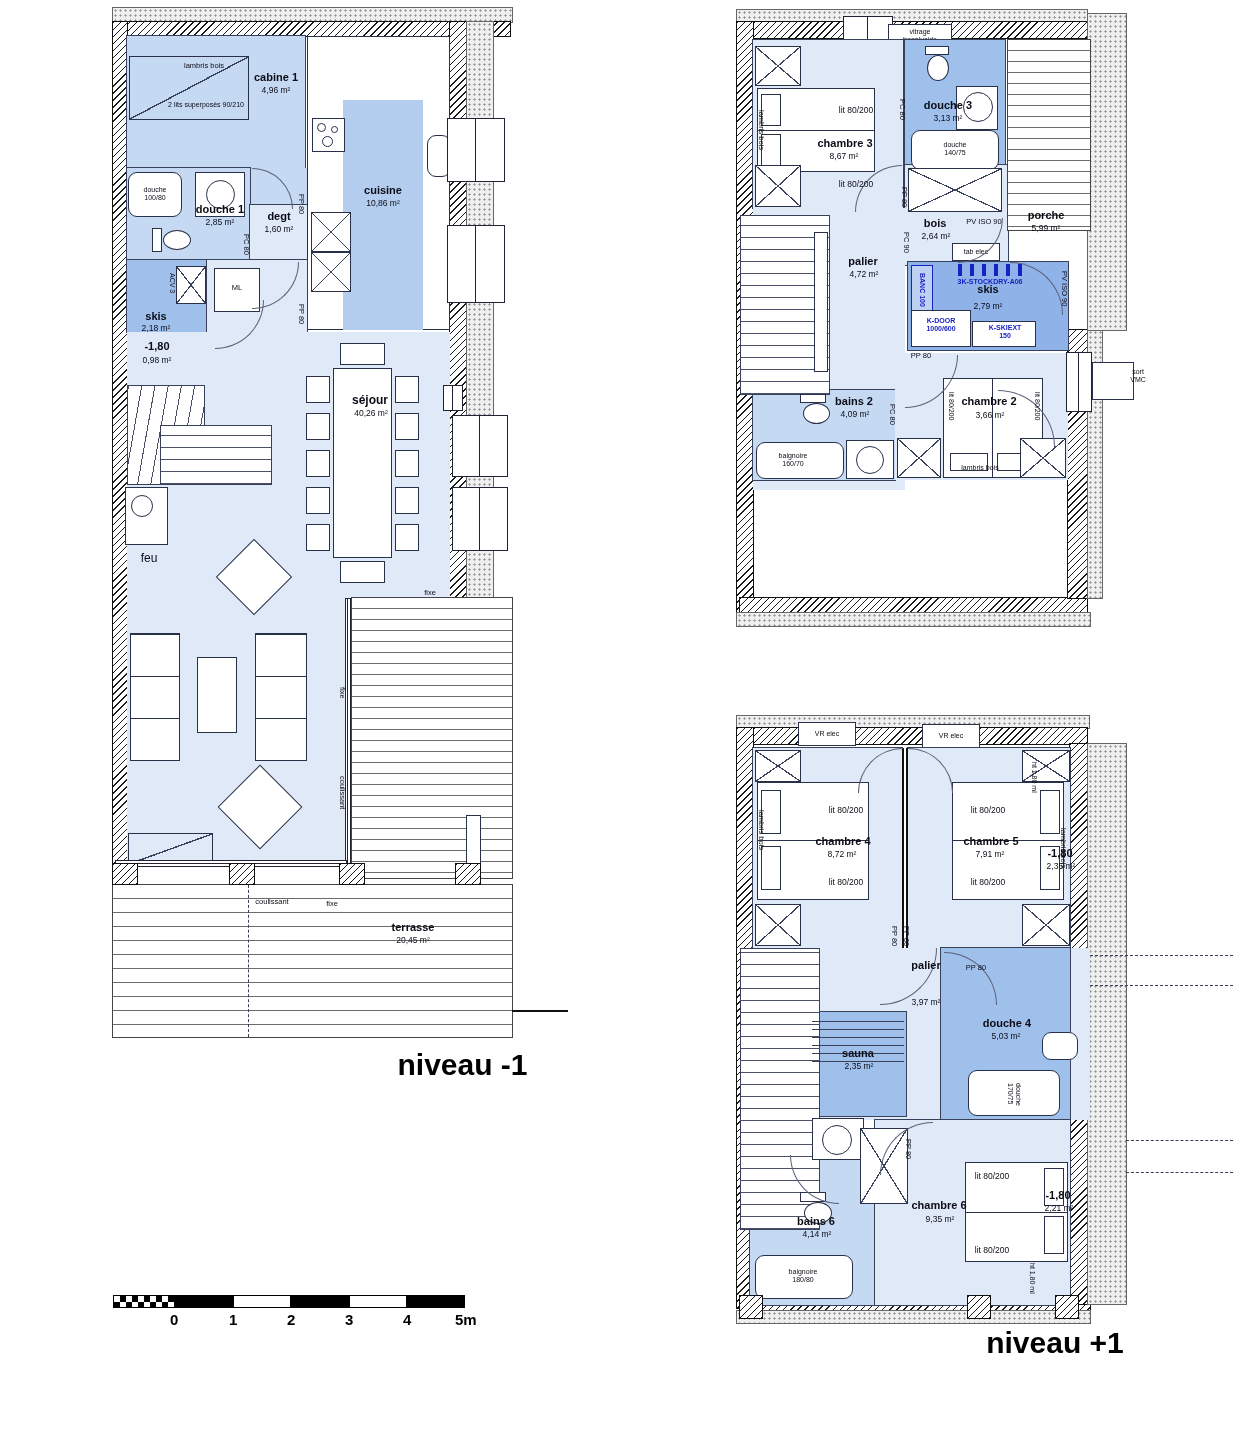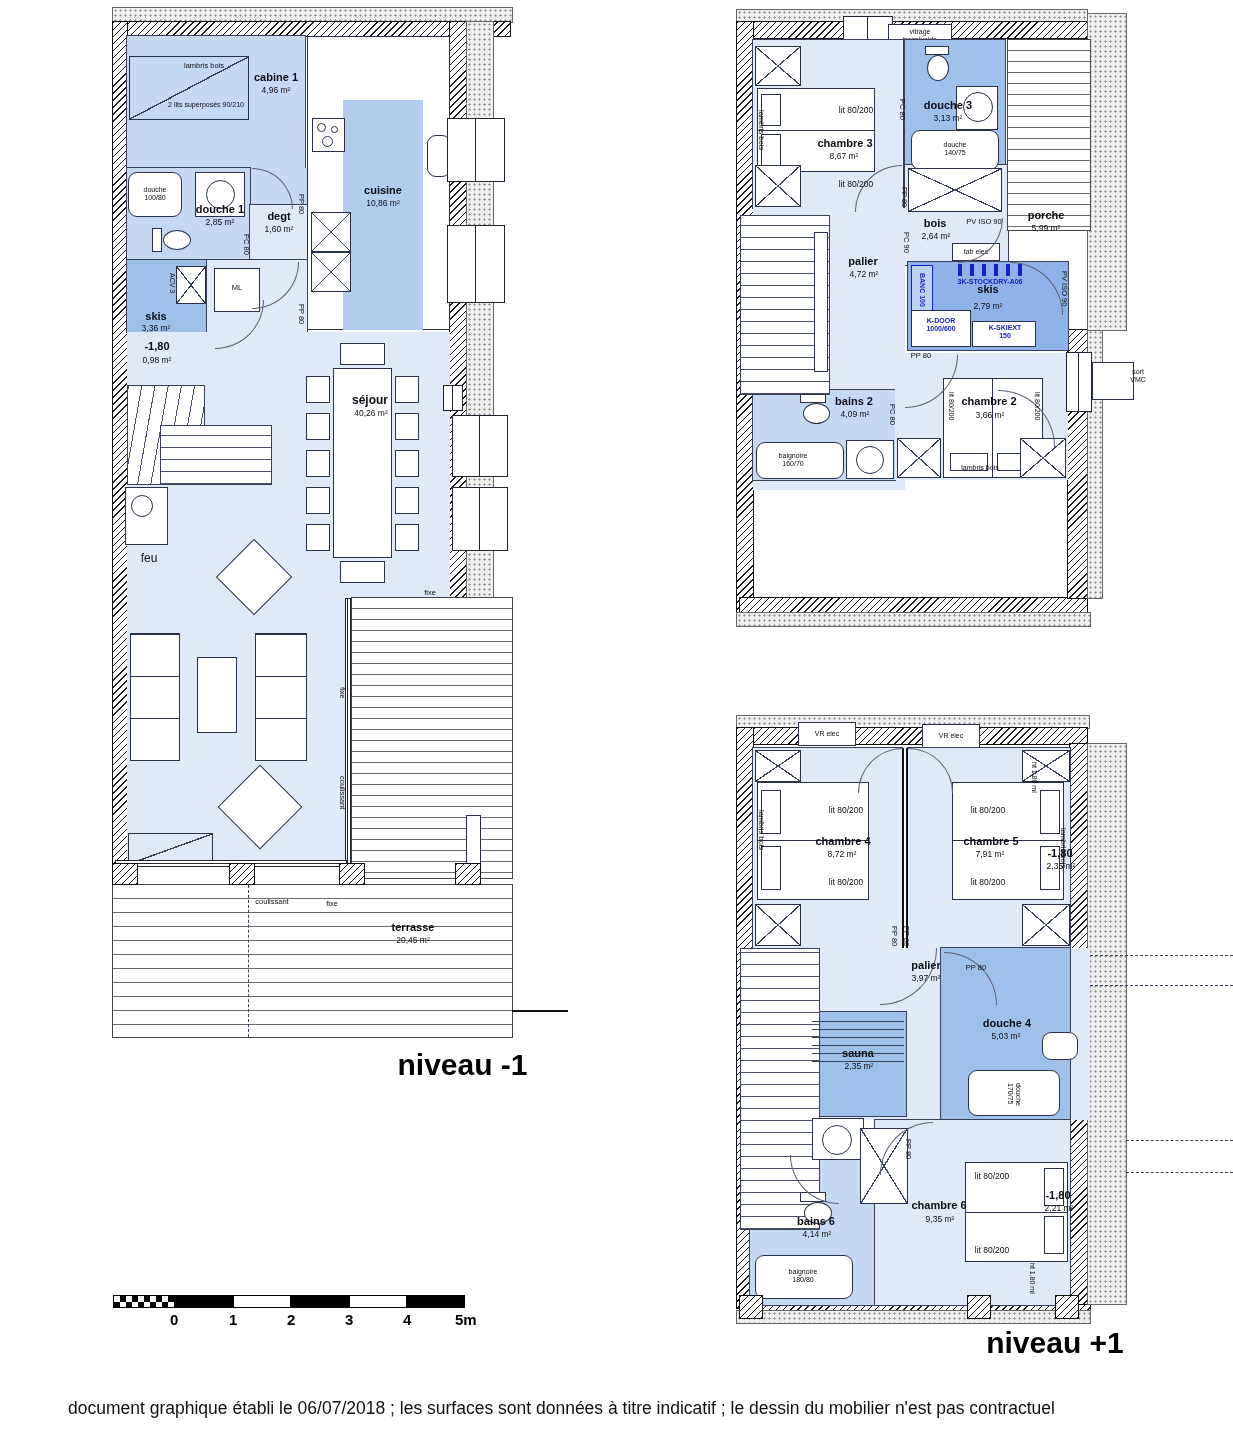--- a/index.html
+++ b/index.html
@@ -158,21 +158,21 @@
     <div class="a t n" style="left:260px;top:211px;width:38px">degt</div>
     <div class="a t ar" style="left:262px;top:225px;width:34px">1,60 m²</div>
     <div class="a t n" style="left:358px;top:185px;width:50px">cuisine</div>
     <div class="a t ar" style="left:362px;top:199px;width:42px">10,86 m²</div>
     <div class="a t sm v" style="left:295px;top:190px;width:10px;height:28px">PP 80</div>
     <div class="a t sm v" style="left:295px;top:300px;width:10px;height:28px">PP 80</div>
     <div class="a t sm v" style="left:240px;top:230px;width:10px;height:28px">PC 80</div>
     <div class="a t xs v" style="left:167px;top:268px;width:9px;height:30px">ACV 3</div>
     <div class="a t sm" style="left:224px;top:284px;width:26px">ML</div>
     <div class="a t n" style="left:138px;top:311px;width:36px">skis</div>
-    <div class="a t ar" style="left:138px;top:324px;width:36px">3,36 m²</div>
+    <div class="a t ar" style="left:138px;top:324px;width:36px">2,18 m²</div>
     <div class="a t n" style="left:136px;top:341px;width:42px">-1,80</div>
     <div class="a t ar" style="left:138px;top:356px;width:38px">0,98 m²</div>
     <div class="a t n" style="left:342px;top:394px;width:56px;font-size:12px">séjour</div>
     <div class="a t ar" style="left:348px;top:409px;width:46px">40,26 m²</div>
     <div class="a t n" style="left:130px;top:552px;width:38px;font-weight:400;font-size:12px">feu</div>
     <div class="a t sm" style="left:415px;top:589px;width:30px">fixe</div>
     <div class="a t sm v" style="left:336px;top:678px;width:10px;height:30px">fixe</div>
     <div class="a t sm v" style="left:336px;top:762px;width:10px;height:62px">coulissant</div>
     <div class="a t sm" style="left:242px;top:898px;width:60px">coulissant</div>
     <div class="a t sm" style="left:318px;top:900px;width:28px">fixe</div>
@@ -365,21 +365,21 @@
     <div class="a t sm v" style="left:756px;top:800px;width:9px;height:60px">lambris bois</div>
     <div class="a t ar" style="left:962px;top:806px;width:52px">lit 80/200</div>
     <div class="a t ar" style="left:962px;top:878px;width:52px">lit 80/200</div>
     <div class="a t n" style="left:958px;top:836px;width:66px">chambre 5</div>
     <div class="a t ar" style="left:968px;top:850px;width:44px">7,91 m²</div>
     <div class="a t n" style="left:1038px;top:848px;width:44px">-1,80</div>
     <div class="a t ar" style="left:1042px;top:862px;width:38px">2,35 m²</div>
     <div class="a t xs v" style="left:1028px;top:755px;width:10px;height:44px">ht 1,80 ml</div>
     <div class="a t sm v" style="left:1058px;top:818px;width:9px;height:60px">lambris bois</div>
     <div class="a t n" style="left:900px;top:960px;width:52px">palier</div>
-    <div class="a t ar" style="left:906px;top:974px;width:40px">3,97 m²</div>
+    <div class="a t ar" style="left:906px;top:998px;width:40px">3,97 m²</div>
     <div class="a t sm" style="left:960px;top:964px;width:32px">PP 80</div>
     <div class="a t sm v" style="left:888px;top:922px;width:10px;height:28px">PP 80</div>
     <div class="a t sm v" style="left:900px;top:922px;width:10px;height:28px">PP 80</div>
     <div class="a t n" style="left:836px;top:1048px;width:44px">sauna</div>
     <div class="a t ar" style="left:840px;top:1062px;width:38px">2,35 m²</div>
     <div class="a t n" style="left:974px;top:1018px;width:66px">douche 4</div>
     <div class="a t ar" style="left:984px;top:1032px;width:44px">5,03 m²</div>
     <div class="a t n" style="left:788px;top:1216px;width:56px">bains 6</div>
     <div class="a t ar" style="left:796px;top:1230px;width:42px">4,14 m²</div>
     <div class="a t n" style="left:904px;top:1200px;width:70px">chambre 6</div>
@@ -401,14 +401,13 @@
     <div class="a sb-w" style="left:236px;top:0;width:58px;height:13px"></div>
     <div class="a sb-b" style="left:294px;top:0;width:58px;height:13px"></div>
     <div class="a tick" style="left:57px;top:16px">0</div>
     <div class="a tick" style="left:116px;top:16px">1</div>
     <div class="a tick" style="left:174px;top:16px">2</div>
     <div class="a tick" style="left:232px;top:16px">3</div>
     <div class="a tick" style="left:290px;top:16px">4</div>
     <div class="a tick" style="left:342px;top:16px">5m</div>
   </div>
 
-  <div class="a footer-t" style="left:68px;top:1398px;width:1120px">document graphique établi le 06/07/2018 ; les surfaces sont données à titre indicatif ; le dessin du mobilier n'est pas contractuel</div>
 </div>
 
 </body></html>

